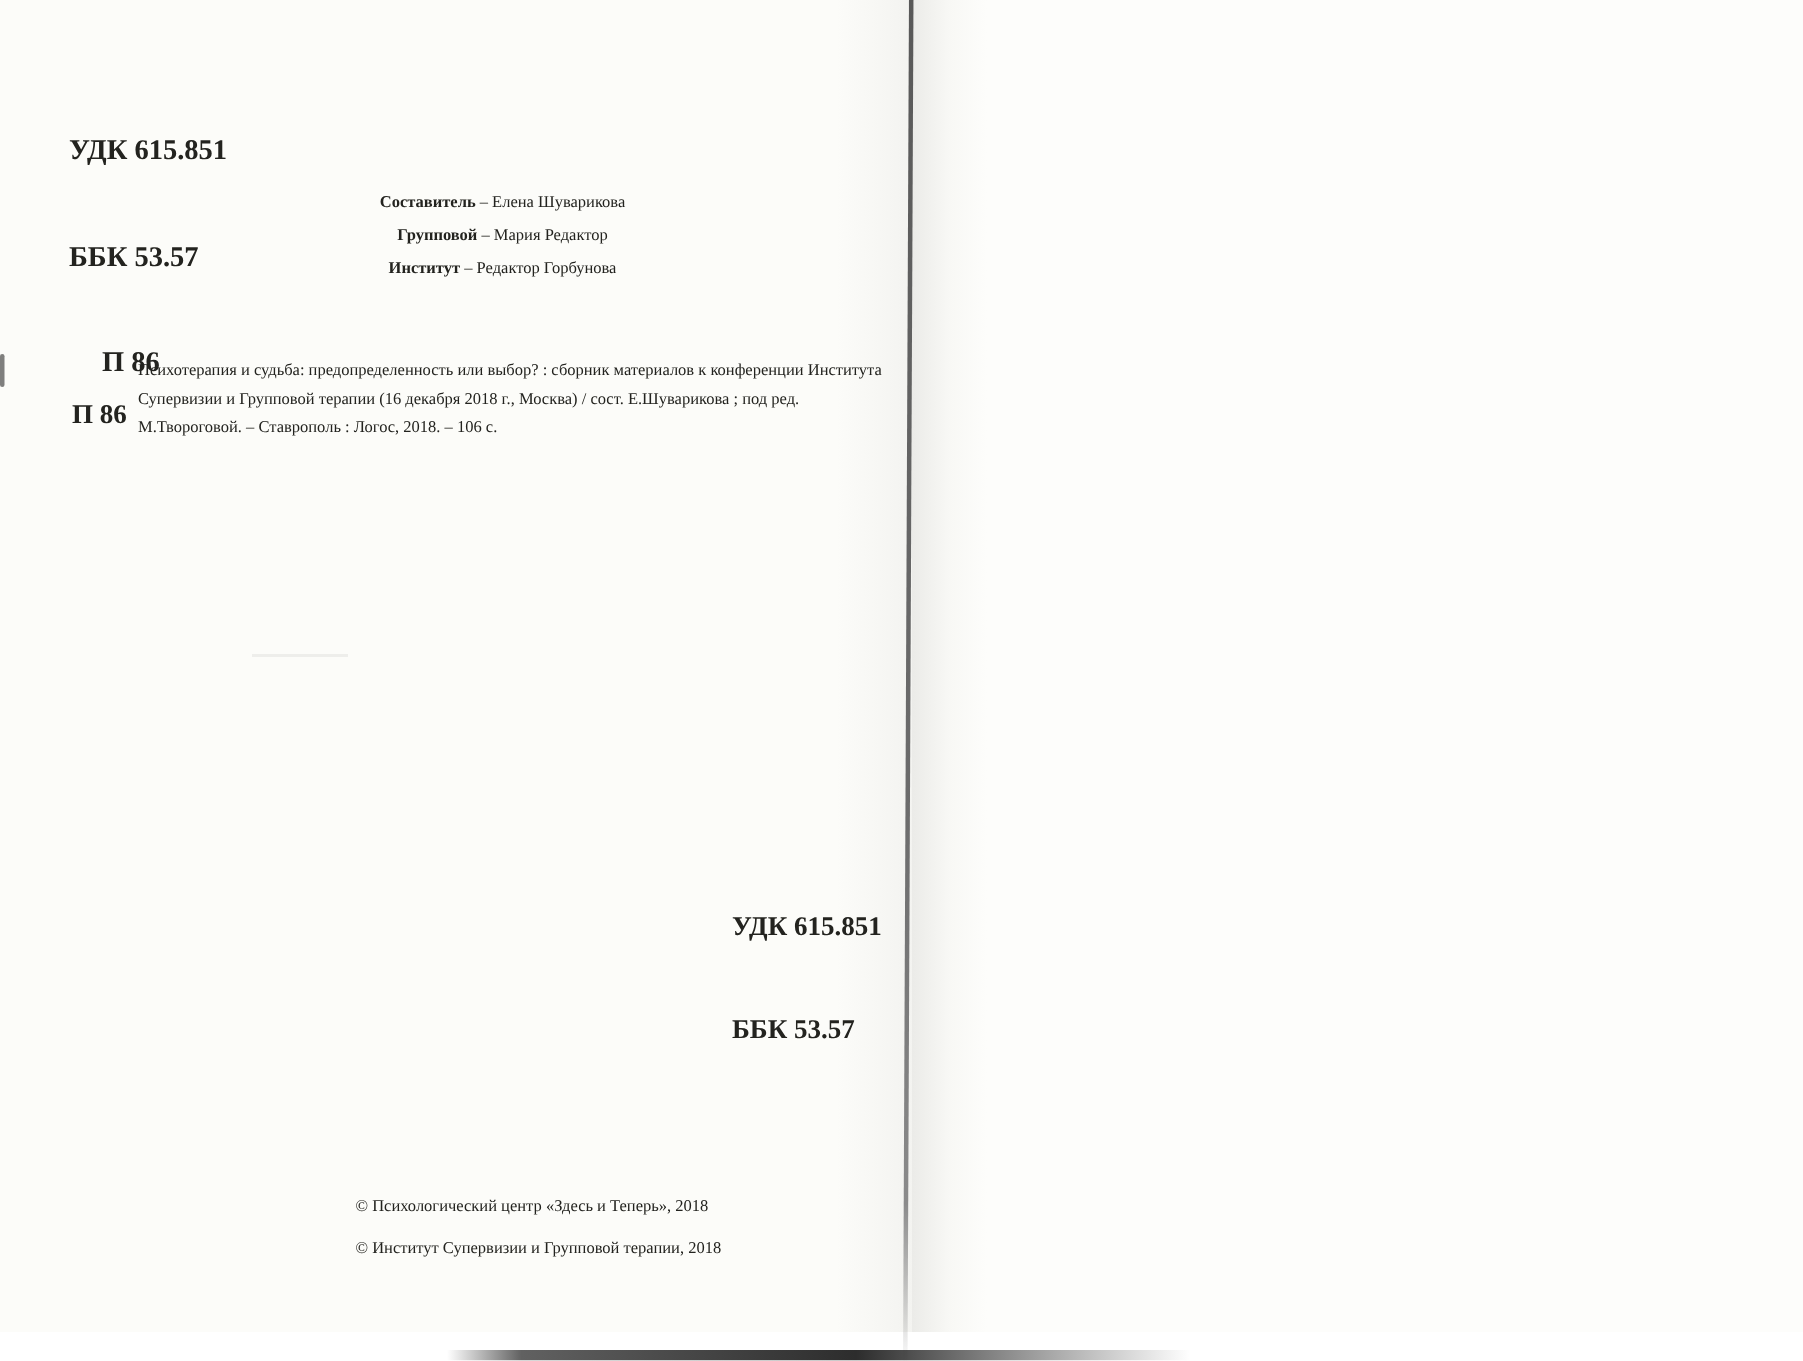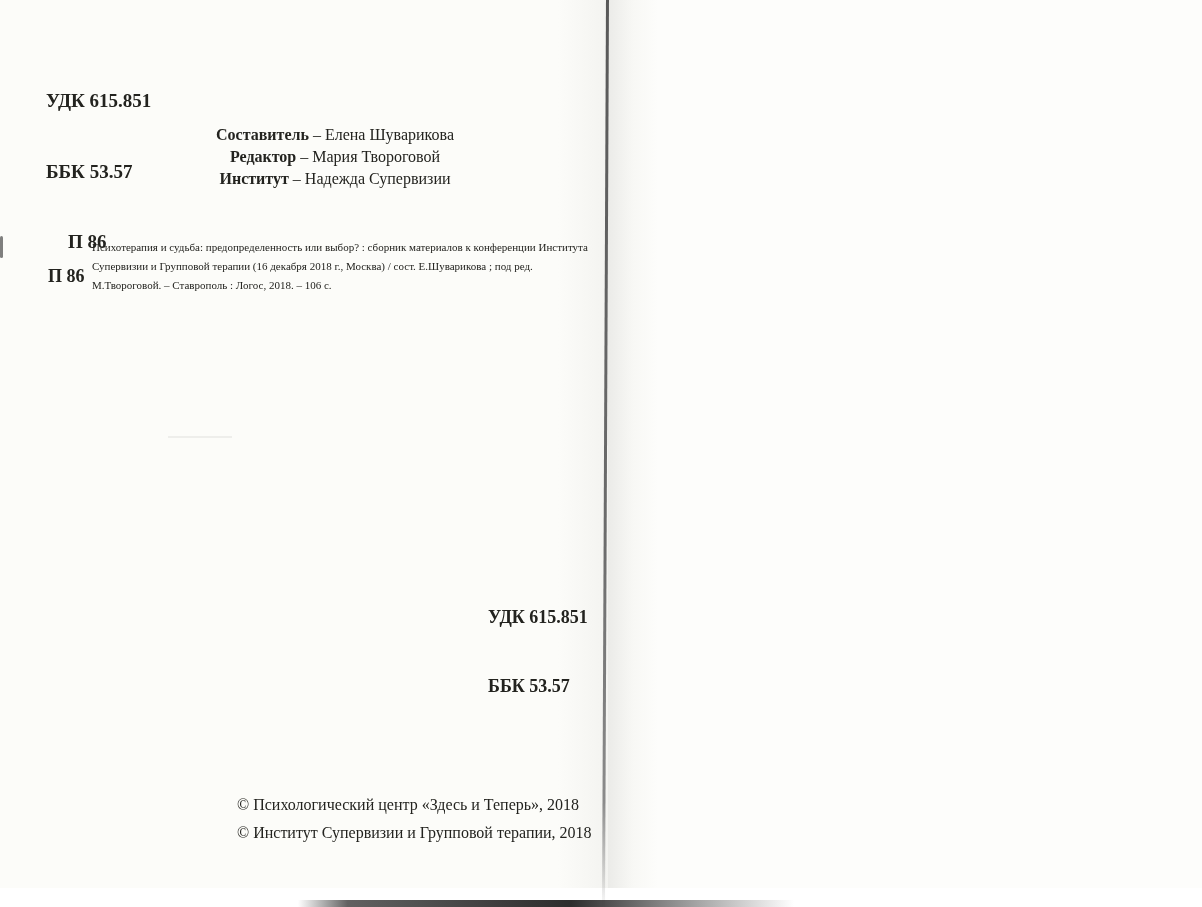--- a/index.html
+++ b/index.html
@@ -16,41 +16,41 @@
     background:linear-gradient(180deg,#585858 0%,#6c6c6c 60%,#8b8b8b 88%,rgba(150,150,150,0) 100%);
     transform:rotate(0.25deg);z-index:5;}
   .bottom-edge{position:absolute;left:298px;top:900px;width:496px;height:7px;z-index:6;
     background:linear-gradient(90deg,rgba(30,30,30,0) 0%,rgba(30,30,30,.7) 10%,rgba(22,22,22,.9) 55%,rgba(70,70,70,.7) 72%,rgba(130,130,130,0) 100%);}
   .edge-tick{position:absolute;left:0;top:236px;width:3px;height:22px;background:rgba(95,95,95,.8);border-radius:2px;z-index:6;}
   .scan-smudge{position:absolute;left:168px;top:436px;width:64px;height:2px;background:rgba(60,60,60,.07);}
 
   
   .codes-top{position:absolute;left:46px;top:42px;font-weight:bold;font-size:19px;line-height:23.5px;white-space:pre;}
   .codes-top .p86{padding-left:22px;}
-  .credits{position:absolute;left:95px;top:124px;width:480px;text-align:center;font-size:16px;line-height:22px;}
+  .credits{position:absolute;left:95px;top:124px;width:480px;text-align:center;font-size:11px;line-height:22px;}
   .credit-line b{font-weight:bold;}
   .catalog-code{position:absolute;left:48px;top:266px;font-weight:bold;font-size:18px;}
   .catalog-text{position:absolute;left:92px;top:238px;width:505px;font-size:11px;line-height:18.8px;text-align:left;}
   .codes-bottom{position:absolute;left:488px;top:560px;font-weight:bold;font-size:18px;line-height:23px;white-space:pre;}
-  .copyrights{position:absolute;left:237px;top:791px;font-size:16px;line-height:27.5px;white-space:pre;}
+  .copyrights{position:absolute;left:237px;top:791px;font-size:11px;line-height:27.5px;white-space:pre;}
 </style>
 </head>
 <body>
 
 <div class="page page-left">
   <div class="codes-top">
     <div>УДК 615.851</div>
     <div>ББК 53.57</div>
     <div class="p86">П 86</div>
   </div>
 
   <div class="credits" id="credits">
       <div class="credit-line"><b>Составитель</b><span> – Елена Шуварикова</span></div>
-      <div class="credit-line"><b>Редактор</b><span> – Мария Твороговой</span></div>
-      <div class="credit-line"><b>Институт</b><span> – Надежда Супервизии</span></div>
+      <div class="credit-line"><b>Групповой</b><span> – Мария Редактор</span></div>
+      <div class="credit-line"><b>Институт</b><span> – Редактор Горбунова</span></div>
     </div>
 
   <div class="catalog-code">П 86</div>
   <div class="catalog-text">Психотерапия и судьба: предопределенность или выбор? : сборник материалов к конференции Института Супервизии и Групповой терапии (16 декабря 2018 г., Москва) / сост. Е.Шуварикова ; под ред. М.Твороговой.  – Ставрополь : Логос, 2018. – 106 с.</div>
 
   <div class="codes-bottom">
     <div>УДК 615.851</div>
     <div>ББК 53.57</div>
   </div>
 

